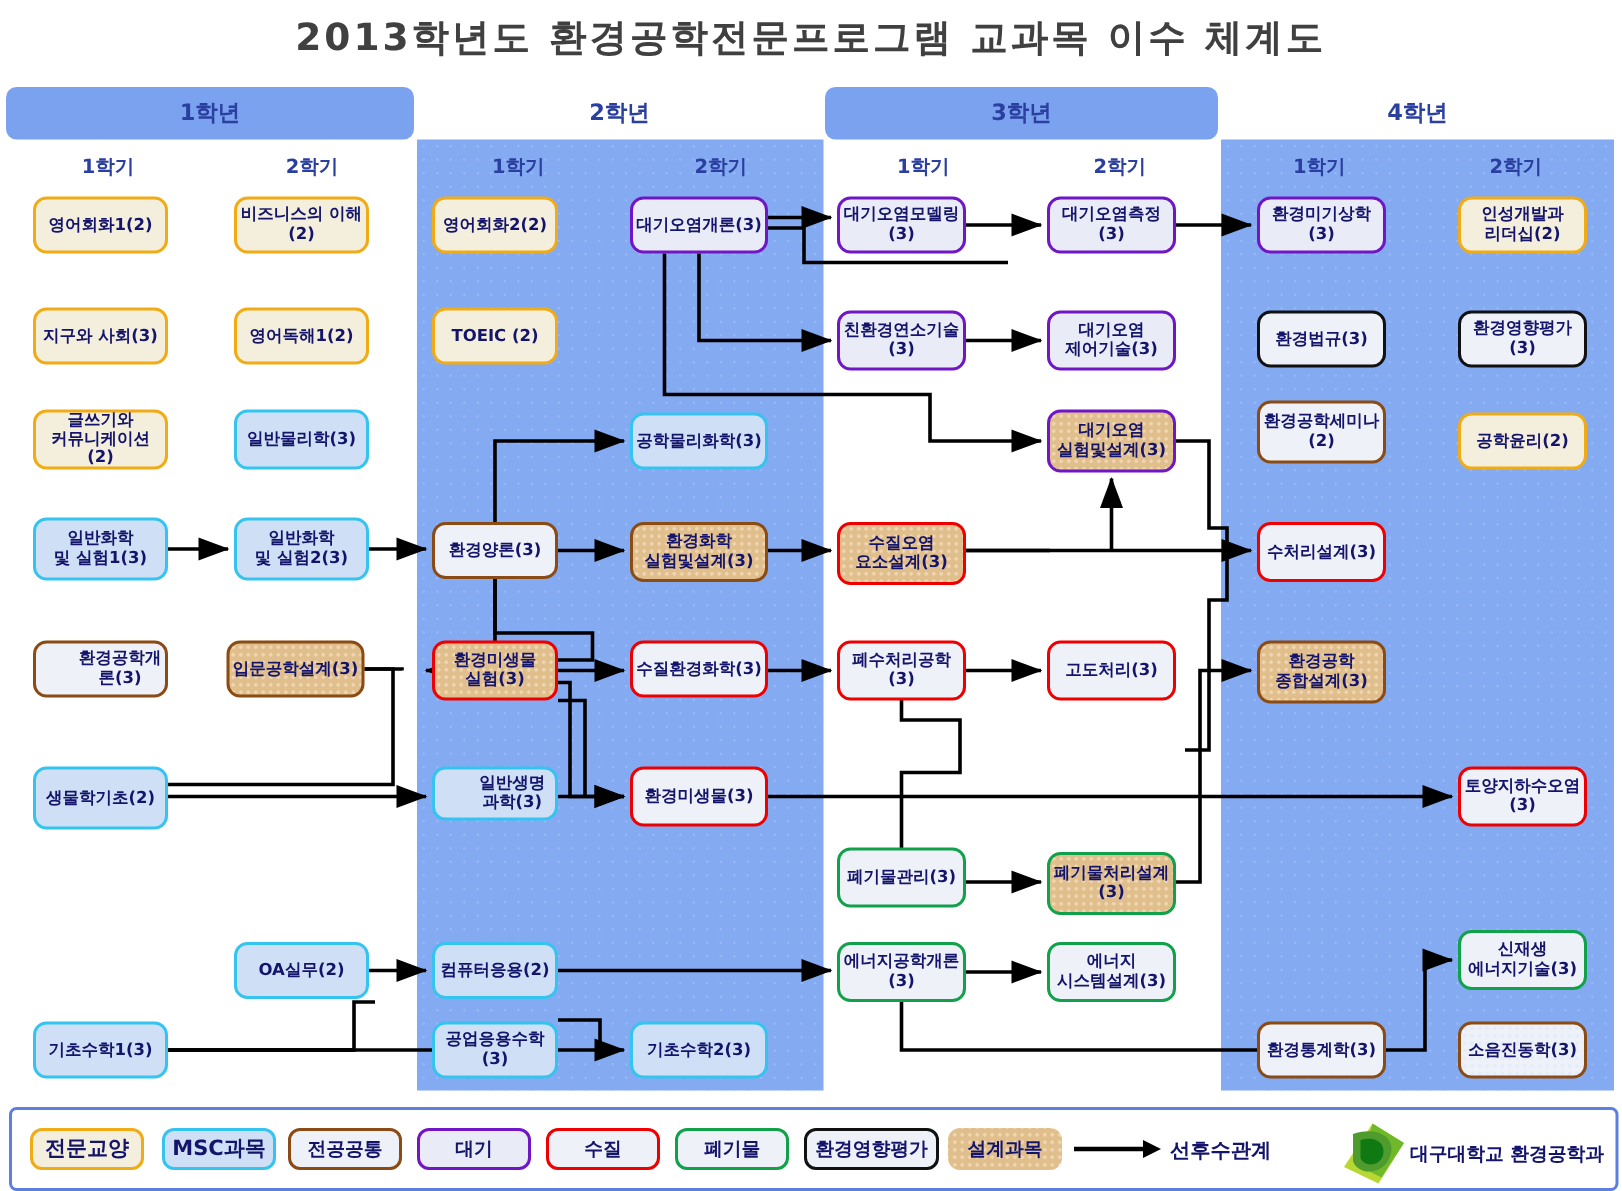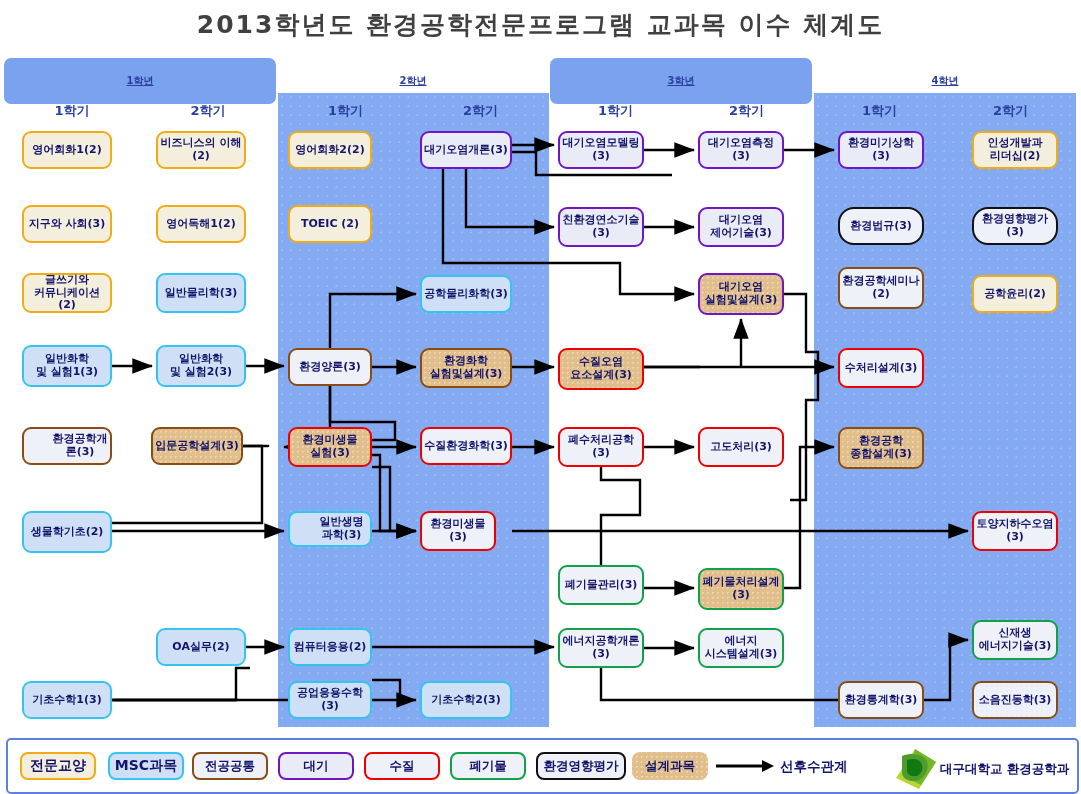--- a/index.html
+++ b/index.html
@@ -17,25 +17,24 @@
   .title{
     position:absolute;left:0;top:8px;width:1081px;
     text-align:center;
     font-size:25px;font-weight:bold;letter-spacing:2px;
     color:#404040;
     white-space:nowrap;
   }
 
   
   .yearband{
-    position:absolute;top:58px;height:46px;
+    position:absolute;top:58px;height:35px;
     display:flex;align-items:center;justify-content:center;
-    font-size:10px;font-weight:bold;color:#2b3fa0;
+    font-size:15px;font-weight:bold;color:#2b3fa0;
     border-radius:7px;
-    text-decoration:underline;
   }
   .yearband.shaded{background:#7ba2ef;}
 
   
   .semband{
     position:absolute;top:98px;height:26px;
     display:flex;align-items:center;justify-content:center;
     font-size:13px;font-weight:bold;color:#2b3fa0;
   }
 
@@ -62,21 +61,21 @@
     padding:1px 2px;
     z-index:5;
   }
   
   .c-gyoyang{ background:#f4efdc; border-color:#f0ab15; }          
   .c-msc    { background:#cfe0f6; border-color:#35c4f0; }          
   .c-gongtong{background:#eef1f8; border-color:#8a4b15; }          
   .c-daegi  { background:#e9ecf7; border-color:#7016c4; }          
   .c-sujil  { background:#eef1f8; border-color:#ef0000; }          
   .c-pegi   { background:#eef1f8; border-color:#12a14b; }          
-  .c-env    { background:#eef1f8; border-color:#111111;border-radius:16px; }          
+  .c-env    { background:#eef1f8; border-color:#111111; }          
   
   .design   { background:#e0bf8d;
               background-image:radial-gradient(#efd6b2 1px, transparent 1px);
               background-size:5px 5px;}
   .msc-fill { background-image:radial-gradient(#e2ecfa 1px, transparent 1px);
               background-size:5px 5px;}
 
   
   #wires{position:absolute;left:0;top:0;width:1081px;height:794px;z-index:3;}
 
@@ -302,21 +301,21 @@
       </div>
       <div class="box c-sujil design" style="left: 288px; top: 427px; width: 84px; height: 40px;">
         <span>환경미생물<br>실험(3)</span>
       </div>
       <div class="box c-sujil" style="left: 420px; top: 427px; width: 92px; height: 38px;">
         <span>수질환경화학(3)</span>
       </div>
       <div class="box c-msc" style="left: 288px; top: 511px; width: 84px; height: 36px; padding-left: 25px;">
         <span>일반생명과학(3)</span>
       </div>
-      <div class="box c-sujil" style="left: 420px; top: 511px; width: 76px; height: 40px;">
+      <div class="box c-sujil" style="left: 420px; top: 511px; width: 92px; height: 40px;">
         <span>환경미생물(3)</span>
       </div>
       <div class="box c-msc" style="left: 288px; top: 628px; width: 84px; height: 38px;">
         <span>컴퓨터응용(2)</span>
       </div>
       <div class="box c-msc" style="left: 288px; top: 681px; width: 84px; height: 38px;">
         <span>공업응용수학(3)</span>
       </div>
       <div class="box c-msc" style="left: 420px; top: 681px; width: 92px; height: 38px;">
         <span>기초수학2(3)</span>

